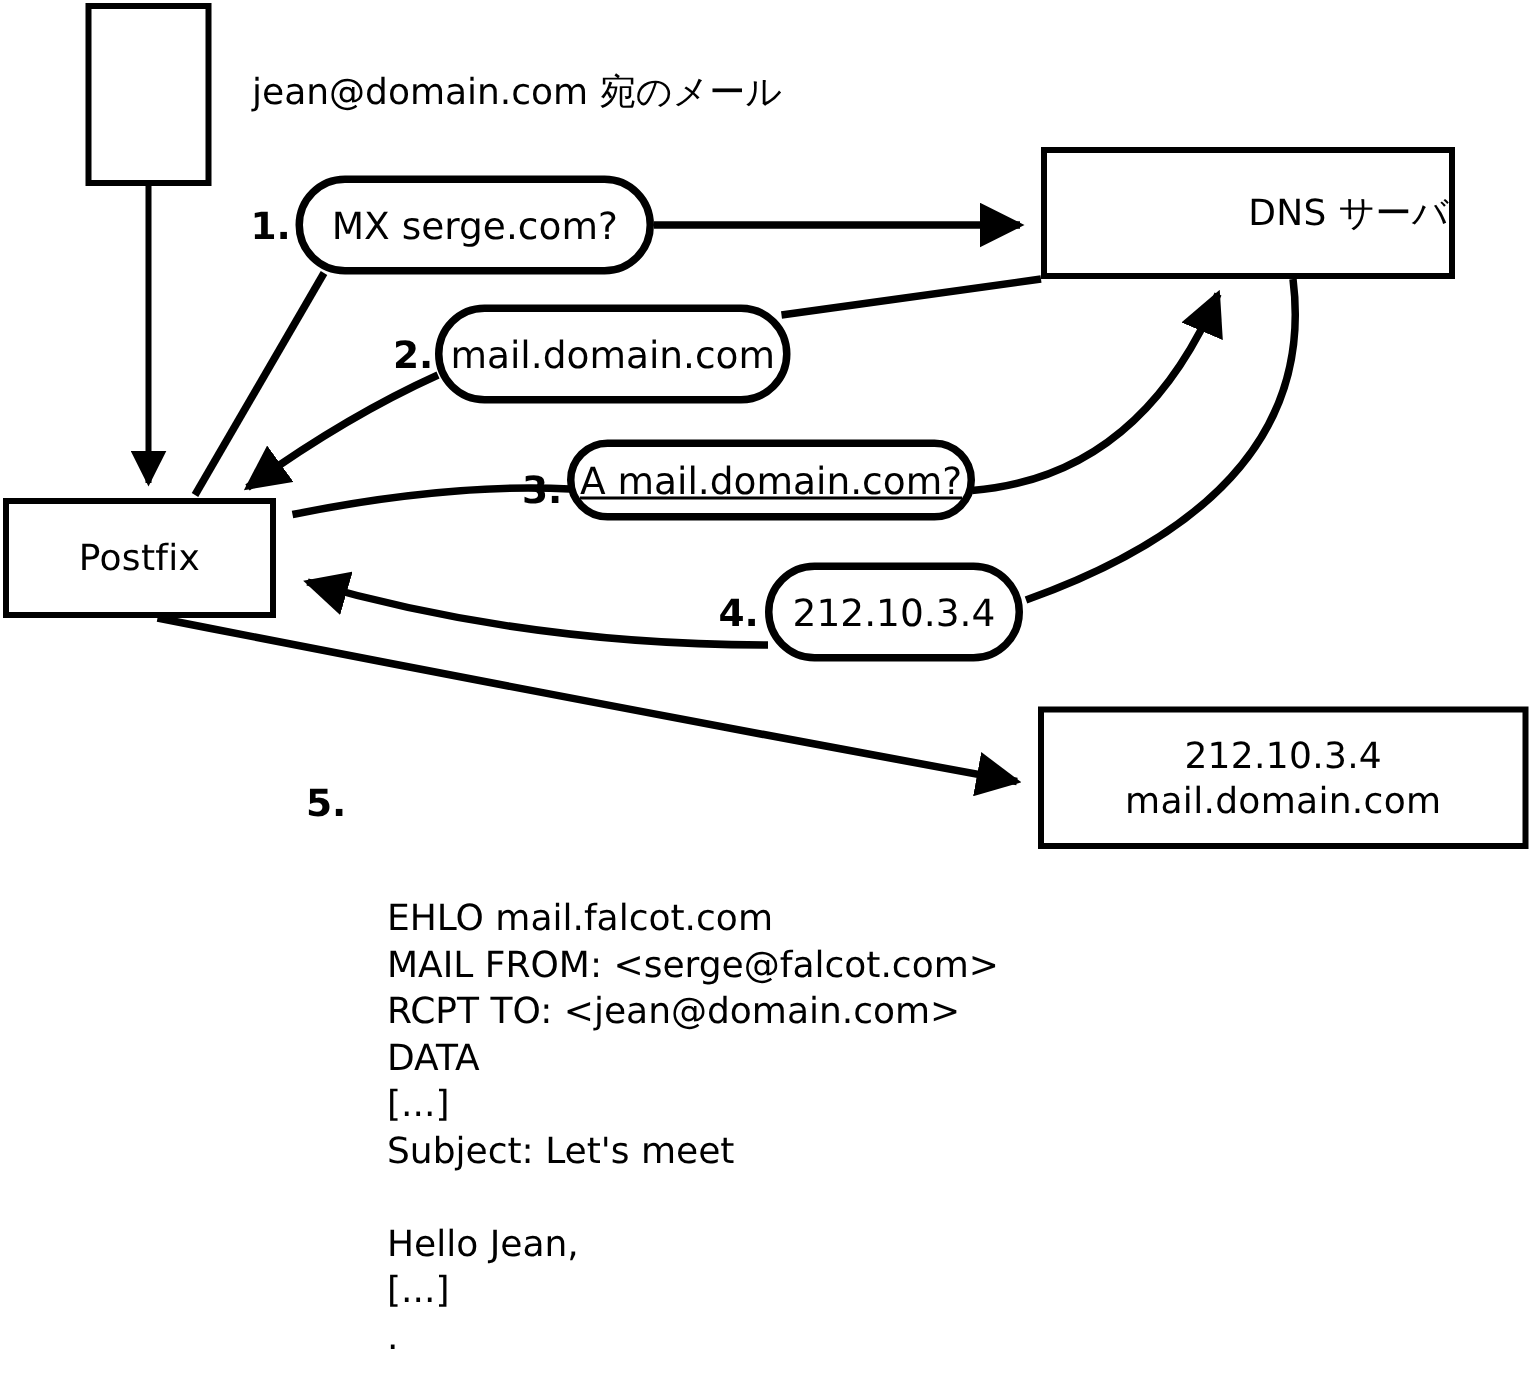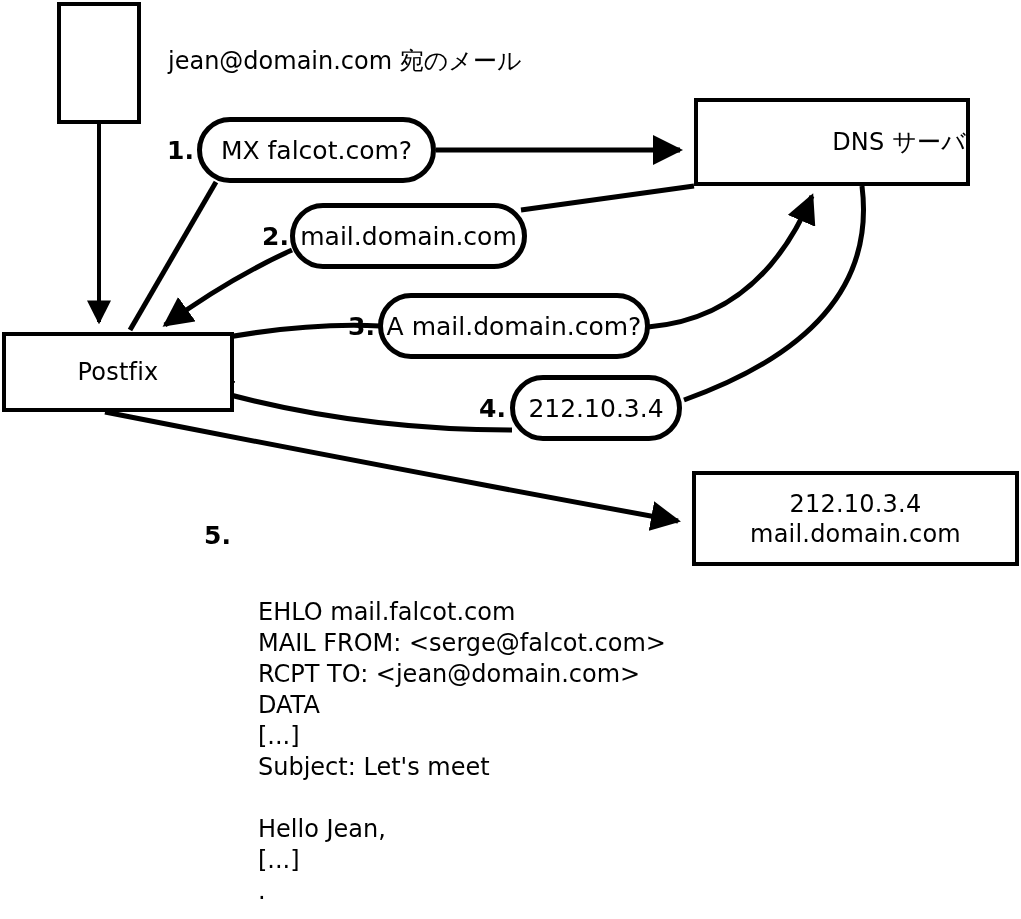--- a/index.html
+++ b/index.html
@@ -36,42 +36,42 @@
     display: flex;
     flex-direction: column;
     align-items: center;
     justify-content: center;
     text-align: center;
     font-size: 24px;
     line-height: 1.25;
     letter-spacing: 0.2px;
   }
   #node-client  { left: 57px;  top: 2px;   width: 84px;  height: 122px; }
-  #node-postfix { left: 2px;   top: 332px; width: 232px; height: 80px;  }
+  #node-postfix { left: 2px;   top: 332px; width: 182px; height: 80px;  }
   #node-dns     { left: 694px; top: 98px;  width: 276px; height: 88px; align-items: flex-end;  }
   #node-mailsrv { left: 692px; top: 471px; width: 327px; height: 95px;  }
 
   
   .bubble {
     position: absolute;
     box-sizing: border-box;
     border: 5px solid #000;
     border-radius: 999px;
     background: #ffffff;
     display: flex;
     align-items: center;
     justify-content: center;
     text-align: center;
     font-size: 25px;
     white-space: nowrap;
     z-index: 4;
   }
   #bubble-1 { left: 197px; top: 117px; width: 239px; height: 66px; }
   #bubble-2 { left: 290px; top: 203px; width: 237px; height: 66px; }
-  #bubble-3 { left: 378px; top: 293px; width: 272px; height: 66px; }
+  #bubble-3 { left: 378px; top: 293px; width: 272px; height: 54px; text-decoration: underline; }
   #bubble-4 { left: 510px; top: 375px; width: 172px; height: 66px; }
 
   
   .step-num {
     position: absolute;
     font-weight: bold;
     font-size: 25px;
     z-index: 5;
     white-space: nowrap;
   }
@@ -150,21 +150,21 @@
   </div>
 
   <div class="node-rect" id="node-mailsrv">
     <span>212.10.3.4</span>
     <span>mail.domain.com</span>
   </div>
 
   <div class="free-label" id="label-incoming-mail">jean@domain.com 宛のメール</div>
 
   <div class="bubble" id="bubble-1">
-    <span>MX falcot.com?</span>
+    <span>MX serge.com?</span>
   </div>
 
   <div class="bubble" id="bubble-2">
     <span>mail.domain.com</span>
   </div>
 
   <div class="bubble" id="bubble-3">
     <span>A mail.domain.com?</span>
   </div>
 

